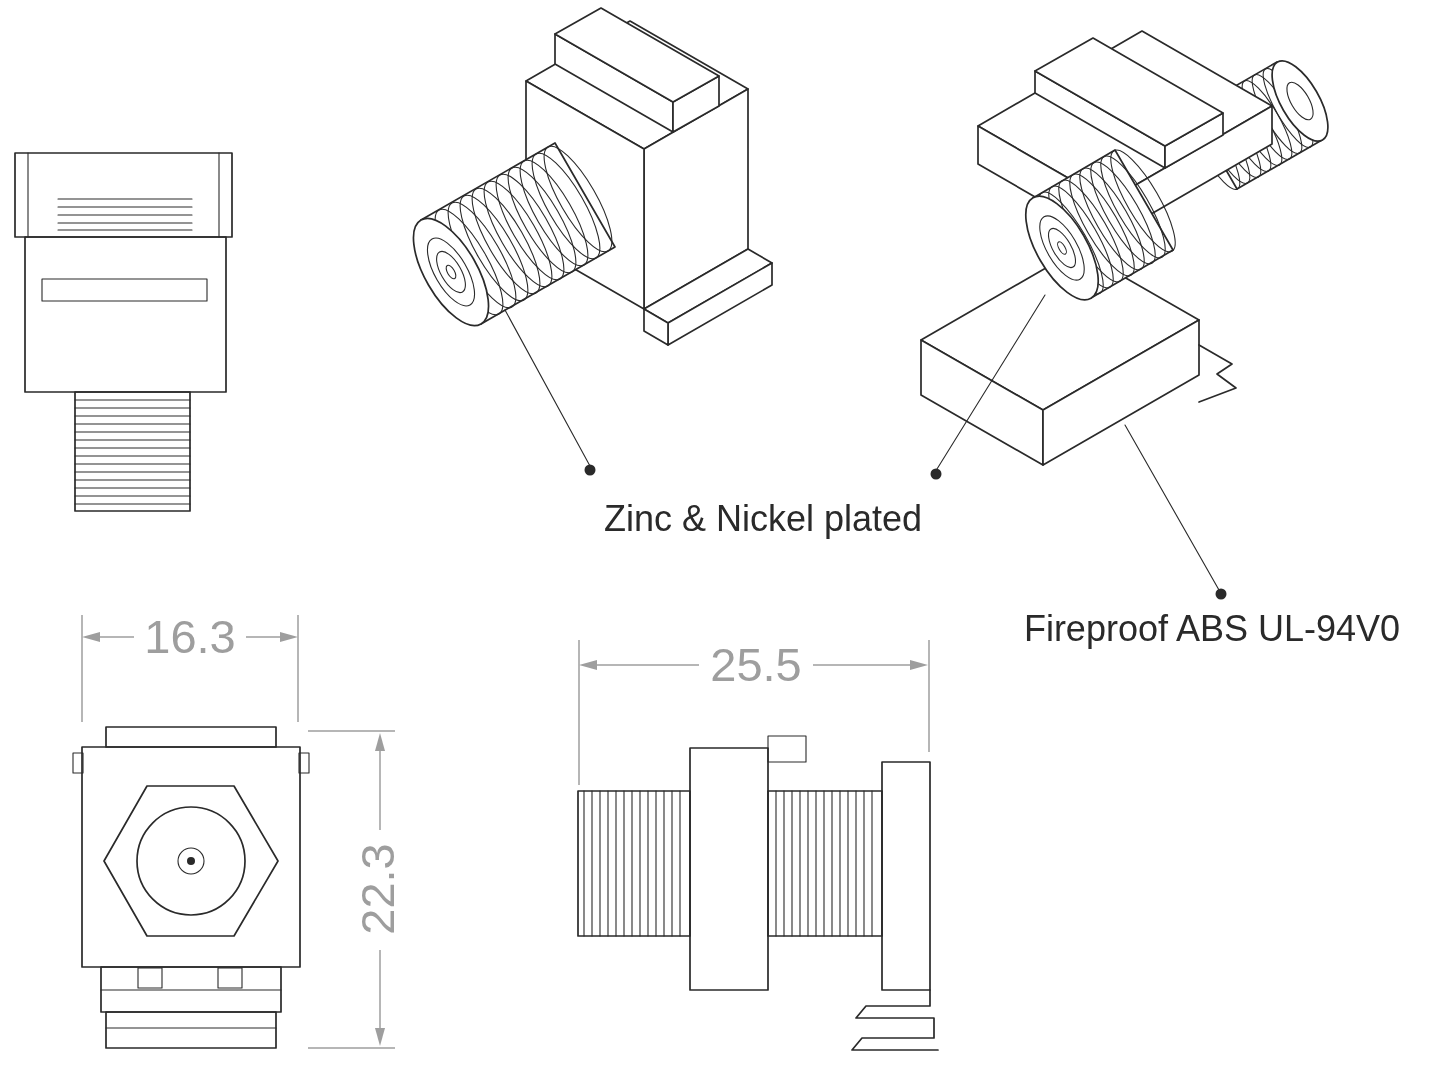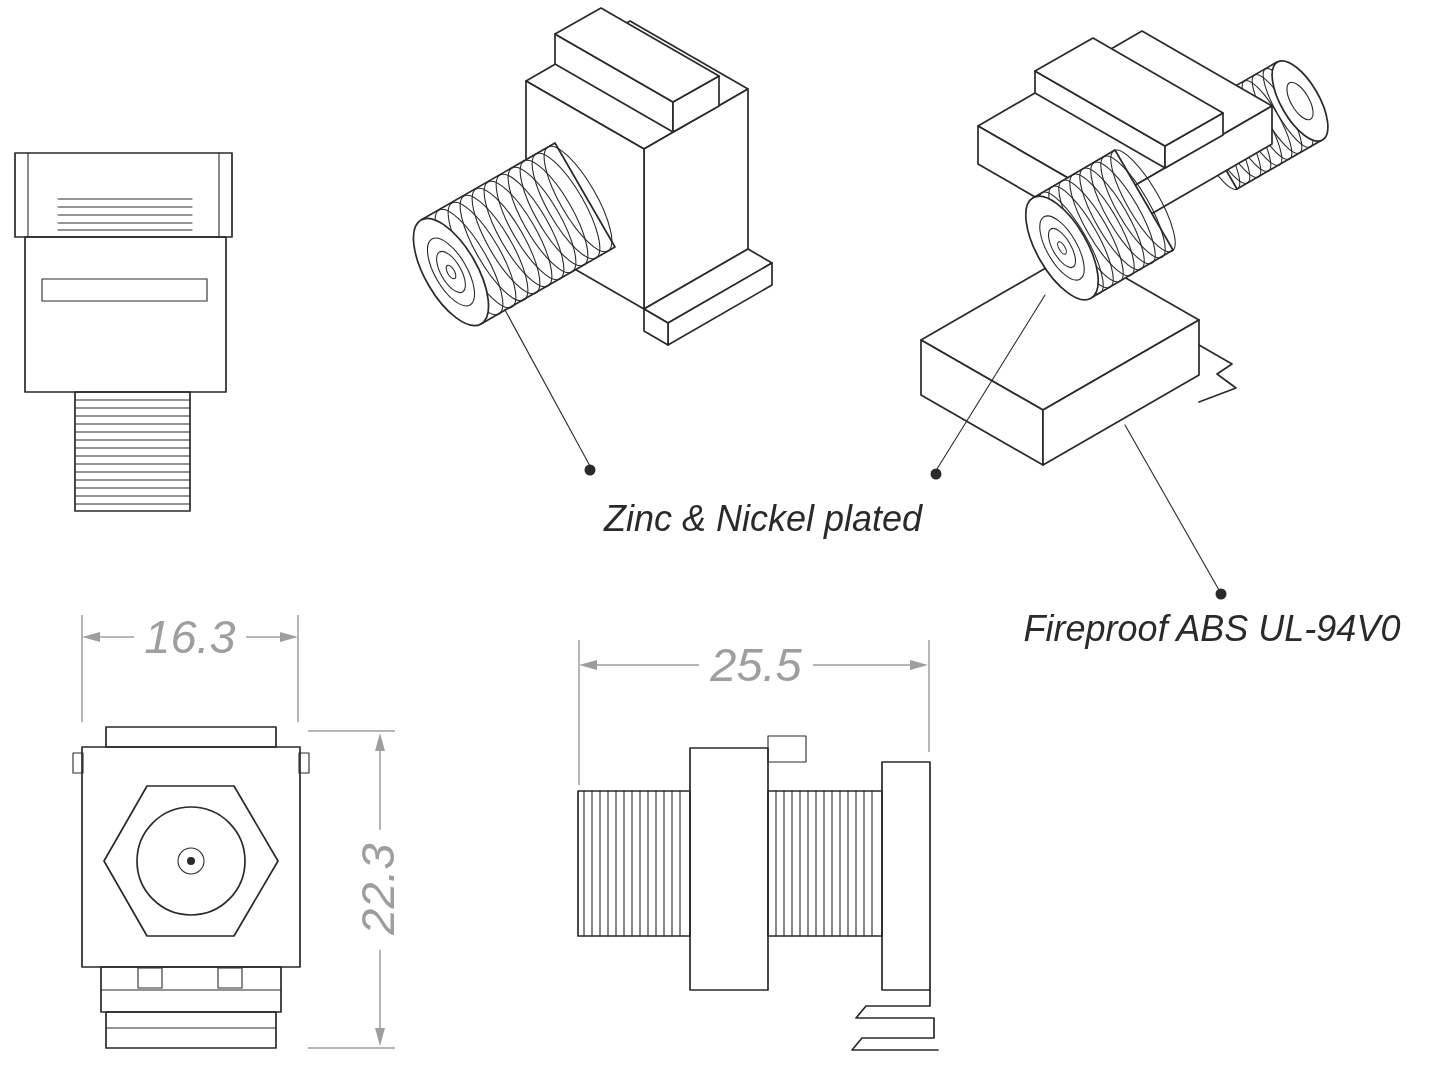--- a/index.html
+++ b/index.html
@@ -1,16 +1,16 @@
 <!DOCTYPE html>
 <html style="--line: #2a2a2a; --dimension: #9e9e9e; --background: #ffffff;"><head>
 <meta charset="utf-8">
 <style>
   html,body { margin:0; padding:0; background:#fff; }
-  .canvas { position:relative; width:1434px; height:1082px; background:var(--background,#fff); overflow:hidden;font-style:italic; }
+  .canvas { position:relative; width:1434px; height:1082px; background:var(--background,#fff); overflow:hidden; }
   svg { display:block; }
   .ln   { fill:none; stroke:var(--line,#2a2a2a); stroke-width:1.7; stroke-linejoin:round; stroke-linecap:round; }
   .thin { stroke-width:1.1; }
   .face { fill:#ffffff; stroke:var(--line,#2a2a2a); stroke-width:1.7; stroke-linejoin:round; }
   .dim  { stroke:var(--dimension,#9e9e9e); stroke-width:1.5; fill:none; }
   .dimfill { fill:var(--dimension,#9e9e9e); stroke:none; }
   .dimtext { fill:var(--dimension,#9e9e9e); font-family:"Liberation Sans",sans-serif; font-size:47px; }
   .labeltext { fill:var(--line,#1a1a1a); font-family:"Liberation Sans",sans-serif; font-size:36px; }
   .dot { fill:var(--line,#1a1a1a); stroke:none; }
 </style>

